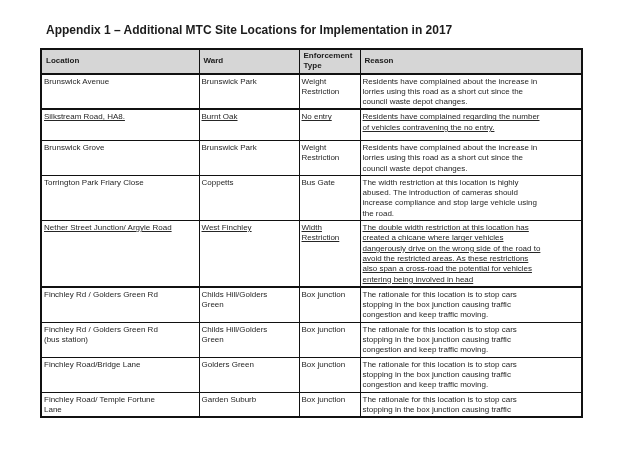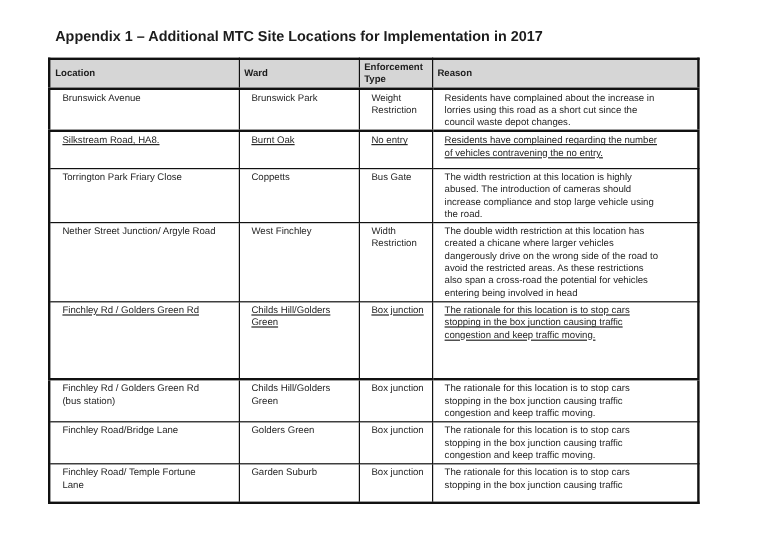--- a/index.html
+++ b/index.html
@@ -32,21 +32,21 @@
     border-collapse: collapse;
     table-layout: fixed;
     width: 541px;
     border: 2px solid #111111;
   }
   .doc-table th, .doc-table td {
     border: 1px solid #111111;
     font-size: 8px;
     line-height: 10.3px;
     vertical-align: top;
-    padding: 2px 4px 1px 10px;
+    padding: 2px 4px 1px 2px;
     white-space: pre-line;
     overflow: hidden;
   }
   .doc-table thead th {
     background: #d6d6d6;
     font-weight: bold;
     text-align: left;
     vertical-align: middle;
     border-bottom-width: 2px;
     padding: 1px 4px;
@@ -103,20 +103,29 @@
 council waste depot changes.</td>
     </tr>
     <tr>
       <td>Silkstream Road, HA8.</td>
       <td>Burnt Oak</td>
       <td>No entry</td>
       <td>Residents have complained regarding the number
 of vehicles contravening the no entry.</td>
     </tr>
     <tr>
+      <td>Brunswick Grove</td>
+      <td>Brunswick Park</td>
+      <td>Weight
+Restriction</td>
+      <td>Residents have complained about the increase in
+lorries using this road as a short cut since the
+council waste depot changes.</td>
+    </tr>
+    <tr>
       <td>Torrington Park Friary Close</td>
       <td>Coppetts</td>
       <td>Bus Gate</td>
       <td>The width restriction at this location is highly
 abused. The introduction of cameras should
 increase compliance and stop large vehicle using
 the road.</td>
     </tr>
     <tr>
       <td>Nether Street Junction/ Argyle Road</td>

